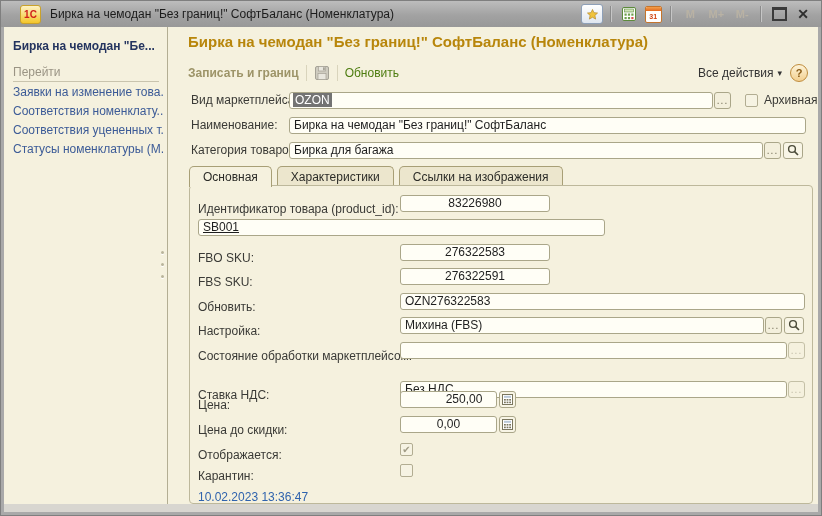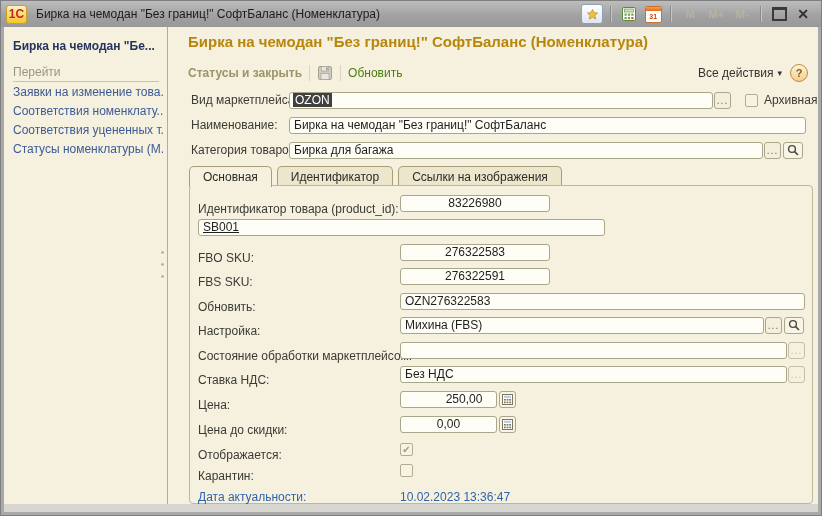--- a/index.html
+++ b/index.html
@@ -1,24 +1,24 @@
 <!DOCTYPE html>
 <html><head>
 <meta charset="utf-8">
 <style>
   html,body{margin:0;padding:0;background:#e8e8e8;font-family:"Liberation Sans",sans-serif;}
   .app{position:relative;width:822px;height:516px;background:#a9a9a9;overflow:hidden;
        border:1px solid #7f7f7f;box-sizing:border-box;}
   
   .titlebar{position:absolute;top:0;left:0;right:0;height:26px;
     background:linear-gradient(#bdbdbd,#a2a2a2 55%,#989898);display:flex;align-items:center;}
-  .tb-logo{width:19px;height:17px;margin-left:5px;border-radius:3px;
+  .tb-logo{width:19px;height:17px;margin-left:19px;border-radius:3px;
     background:linear-gradient(#fdf2c4,#f4c62a);border:1px solid #caa22a;
     display:flex;align-items:center;justify-content:center;
-    font-size:12px;font-weight:bold;color:#d0221b;}
+    font-size:10px;font-weight:bold;color:#d0221b;}
   .tb-title{margin-left:9px;font-size:12px;color:#1c1c1c;}
   .tb-right{margin-left:auto;display:flex;align-items:center;gap:4px;padding-right:8px;}
   .tb-iconbtn{width:20px;height:18px;border:1px solid #8ea0b8;border-radius:3px;
     background:linear-gradient(#ffffff,#dfe6ef);display:flex;align-items:center;justify-content:center;}
   .tb-plainbtn{width:20px;height:18px;display:flex;align-items:center;justify-content:center;border-radius:3px;}
   .tb-sep{width:1px;height:16px;background:#8b8b8b;border-right:1px solid #c6c6c6;margin:0 3px;}
   .tb-mem{font-size:11px;font-weight:bold;color:#b9b2a4;width:22px;text-align:center;}
   .tb-max{width:11px;height:9px;border:2px solid #3a3a3a;border-top-width:3px;}
   .tb-close{font-size:14px;font-weight:bold;color:#2e2e2e;padding:0 4px;}
   .cal-icon{width:15px;height:15px;border:1px solid #c4742c;border-radius:2px;background:#fff;
@@ -54,21 +54,21 @@
     background:linear-gradient(#fdf4d9,#f3cf8f);color:#8a5a14;font-size:11px;font-weight:bold;
     display:flex;align-items:center;justify-content:center;cursor:pointer;}
   
   .frow{position:absolute;display:flex;align-items:center;height:18px;}
   .flabel{font-size:12px;color:#3a3a36;white-space:nowrap;}
   .inp{height:17px;box-sizing:border-box;background:#fffef6;border:1px solid #aaa689;border-radius:3px;
     font-family:"Liberation Sans",sans-serif;font-size:12px;color:#1e1e1e;padding:0 4px;outline:none;}
   .inp.num{text-align:center;}
   .inp-div{height:17px;box-sizing:border-box;background:#fffef6;border:1px solid #aaa689;border-radius:3px;
     font-size:12px;color:#1e1e1e;padding:0 3px;display:flex;align-items:center;}
-  .sel{background:#404040;color:#fff;padding:0 2px;}
+  .sel{background:#737373;color:#fff;padding:0 2px;}
   .dots-btn{height:17px;min-width:17px;box-sizing:border-box;margin-left:1px;border:1px solid #aaa689;
     border-radius:3px;background:#f3efdc;color:#77725c;font-size:10px;letter-spacing:1px;
     display:flex;align-items:flex-end;justify-content:center;padding-bottom:2px;cursor:pointer;}
   .dots-btn.disabled{color:#c2bea8;border-color:#c4c0a6;background:#f5f1de;}
   .sq-btn{height:17px;width:20px;box-sizing:border-box;margin-left:2px;border:1px solid #aaa689;
     border-radius:3px;background:#f8f5e6;display:flex;align-items:center;justify-content:center;cursor:pointer;}
   .chk{width:13px;height:13px;box-sizing:border-box;border:1px solid #b2ad92;border-radius:2px;
     background:#f6f3e3;font-size:10px;color:#a19c86;display:flex;align-items:center;justify-content:center;}
   .chk-label{font-size:12px;color:#3a3a36;margin-left:6px;}
   
@@ -145,21 +145,21 @@
       <div class="grip-dot" style="top:236px"></div>
       <div class="grip-dot" style="top:248px"></div>
     </div>
     <div class="sb-divider"></div>
 
     <div class="main">
 
       <div class="page-title">Бирка на чемодан "Без границ!" СофтБаланс (Номенклатура)</div>
 
       <div class="toolbar">
-        <span class="tbar-save">Статусы и закрыть</span>
+        <span class="tbar-save">Записать и границ</span>
         <span class="tbar-sep"></span>
         <span style="display:flex;">
           <svg width="16" height="16" viewBox="0 0 16 16">
             <rect x="1.5" y="1.5" width="13" height="13" rx="1.5" fill="#cfccc0" stroke="#a5a296"></rect>
             <rect x="4.5" y="1.5" width="7" height="4.5" fill="#e9e7de" stroke="#a5a296" stroke-width="0.7"></rect>
             <rect x="4" y="8.5" width="8" height="6" fill="#e9e7de" stroke="#a5a296" stroke-width="0.7"></rect>
             <rect x="9" y="2.3" width="1.8" height="3" fill="#a5a296"></rect>
           </svg>
         </span>
         <span class="tbar-sep"></span>
@@ -193,21 +193,21 @@
         <div class="sq-btn">
           <svg class="mag-svg" width="12" height="12" viewBox="0 0 12 12">
             <circle cx="5" cy="5" r="3.4" fill="none" stroke="#4a4a38" stroke-width="1.4"></circle>
             <line x1="7.6" y1="7.6" x2="11" y2="11" stroke="#4a4a38" stroke-width="1.6"></line>
           </svg>
         </div>
       </div>
 
       <div class="tabs">
         <div class="tab active">Основная</div>
-        <div class="tab">Идентификатор</div>
+        <div class="tab">Характеристики</div>
         <div class="tab">Ссылки на изображения</div>
       </div>
 
       <div class="groupbox">
 
         <div class="grow" style="top:8px">
           <span class="flabel">Идентификатор товара (product_id):</span>
           <input class="inp num" style="width: 150px;" value="83226980">
         </div>
 
@@ -241,21 +241,21 @@
             </svg>
           </div>
         </div>
 
         <div class="grow" style="top:155px">
           <span class="flabel">Состояние обработки маркетплейсом:</span>
           <input class="inp" style="width: 388px;" value="">
           <div class="dots-btn disabled">...</div>
         </div>
 
-        <div class="grow" style="top:179px">
+        <div class="grow" style="top:194px">
           <span class="flabel">Ставка НДС:</span>
           <input class="inp" style="width: 388px;" value="Без НДС">
           <div class="dots-btn disabled">...</div>
         </div>
 
         <div class="grow" style="top:204px">
           <span class="flabel">Цена:</span>
           <input class="inp num" style="width: 97px; padding-left: 35px;" value="250,00">
           <div class="sq-btn" style="width:17px">
             <svg width="11" height="11" viewBox="0 0 11 11">
@@ -292,21 +292,20 @@
           <span class="flabel">Карантин:</span>
           <div class="chk"></div>
         </div>
 
         <div class="grow" style="top:254px">
           <span class="flabel">Отображается:</span>
           <div class="chk">✔</div>
         </div>
 
         <div class="grow" style="top:296px">
-          <span class="flabel blue">Дата актуальности:</span>
           <span class="flabel blue">10.02.2023 13:36:47</span>
         </div>
 
       </div>
     </div>
   </div>
 
   <div class="bottomstrip"></div>
 </div>
 

